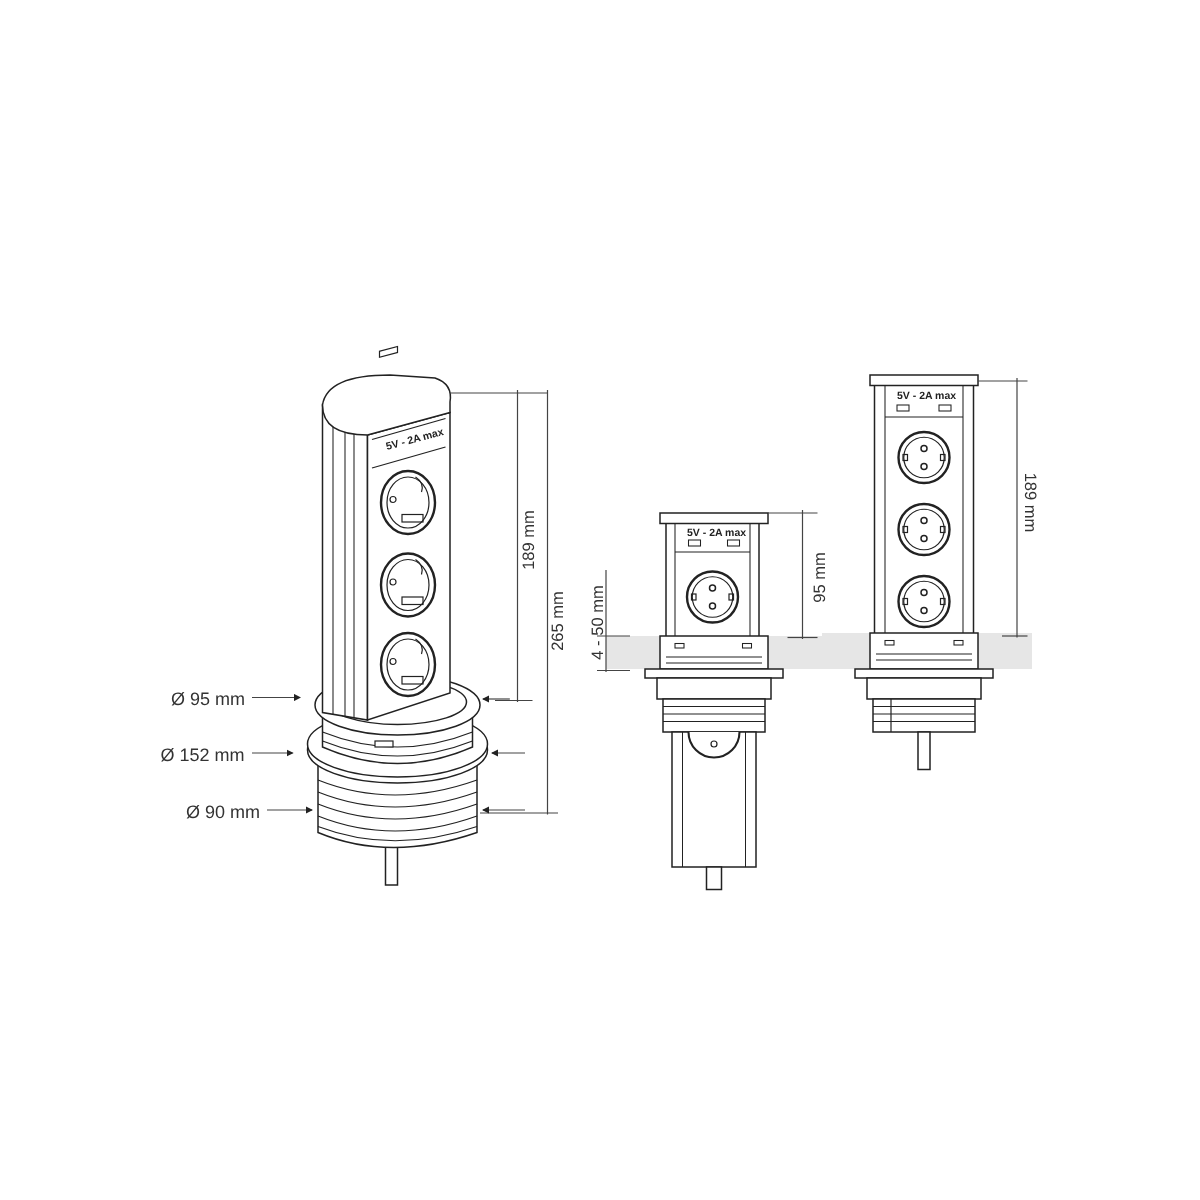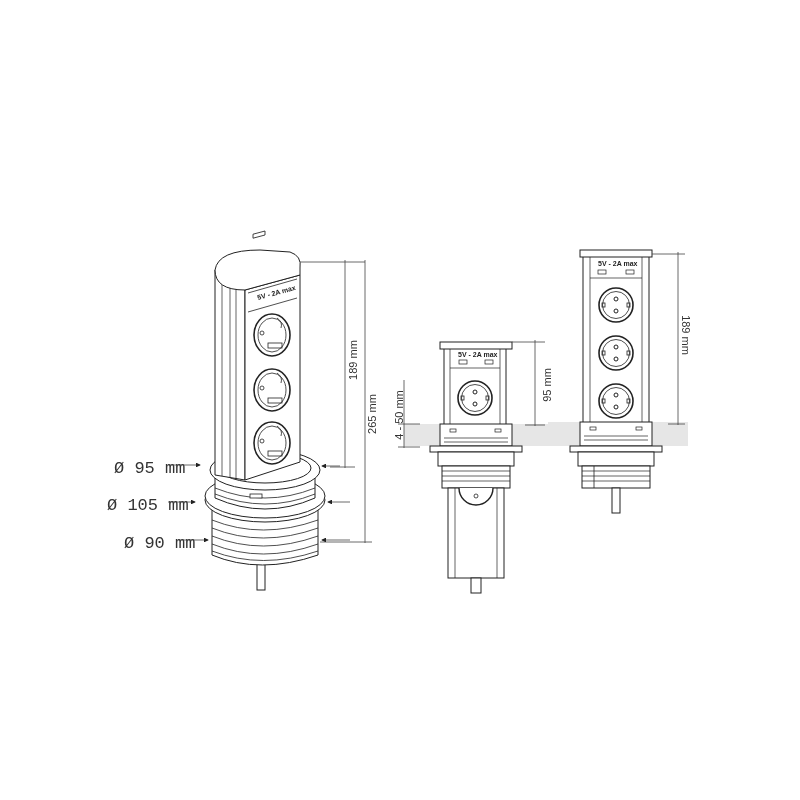--- a/index.html
+++ b/index.html
@@ -1,25 +1,25 @@
 <!DOCTYPE html>
 <html><head>
 <meta charset="utf-8">
 <style>
   html, body { margin: 0; padding: 0; background: #ffffff; }
   body { width: 800px; height: 800px; position: relative; overflow: hidden; font-family: "Liberation Sans", sans-serif; }
-  .lbl { position: absolute; font-size: 17px; color: #333; white-space: nowrap; font-family: Liberation Mono, monospace; }
+  .lbl { position: absolute; font-size: 12px; color: #333; white-space: nowrap; }
   .vlbl { position: absolute; font-size: 11px; color: #333; white-space: nowrap; transform-origin: left top; }
   svg text { font-family: "Liberation Sans", sans-serif; }
 </style>
 </head>
 <body>
 
 <div class="lbl" style="left:114px;top:459px;">Ø 95 mm</div>
-<div class="lbl" style="left:107px;top:496px;">Ø 105 mm</div>
+<div class="lbl" style="left:107px;top:496px;">Ø 152 mm</div>
 <div class="lbl" style="left:124px;top:534px;">Ø 90 mm</div>
 
 <div class="vlbl" style="left:347px;top:360px;transform:rotate(-90deg) translate(-50%,0);"><span>189 mm</span></div>
 <div class="vlbl" style="left:366px;top:414px;transform:rotate(-90deg) translate(-50%,0);"><span>265 mm</span></div>
 <div class="vlbl" style="left:541px;top:385px;transform:rotate(-90deg) translate(-50%,0);"><span>95 mm</span></div>
 <div class="vlbl" style="left:393px;top:415px;transform:rotate(-90deg) translate(-50%,0);"><span>4 - 50 mm</span></div>
 <div class="vlbl" style="left:680px;top:335px;transform:rotate(90deg) translate(-50%,-100%);"><span>189 mm</span></div>
 
 <svg width="800" height="800" viewBox="0 0 800 800" style="position:absolute;left:0;top:0;">
   <defs>

